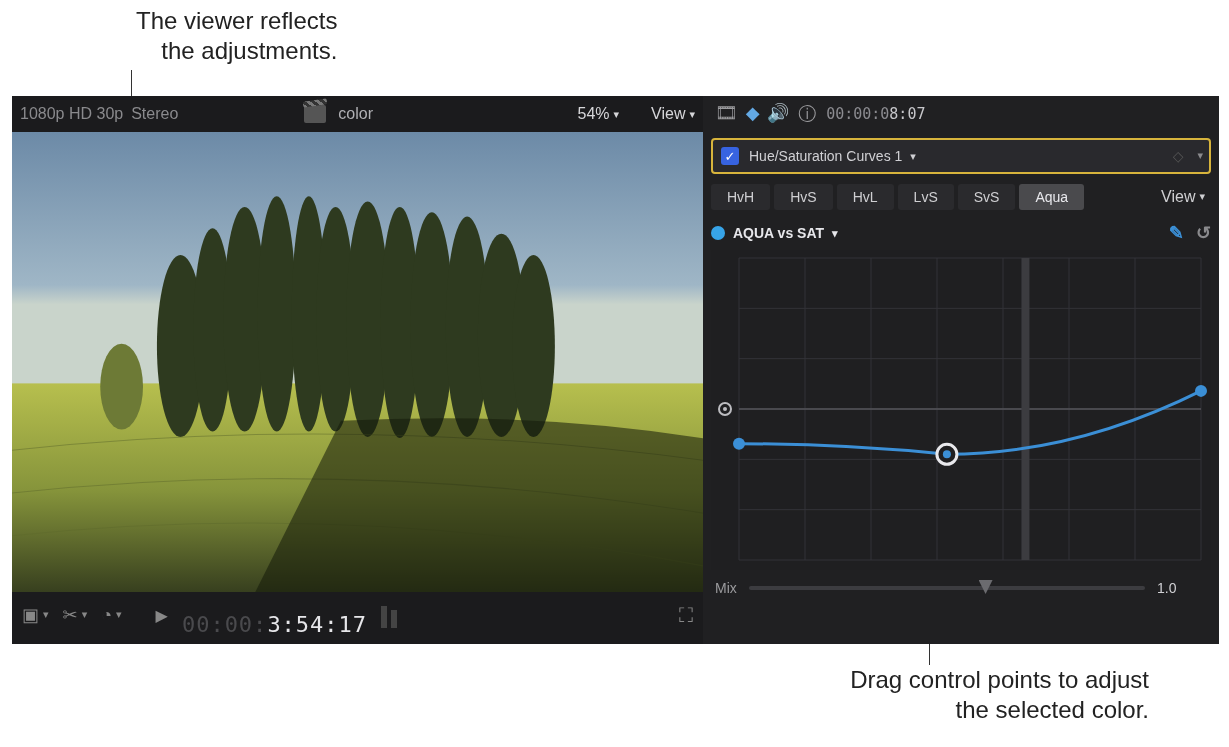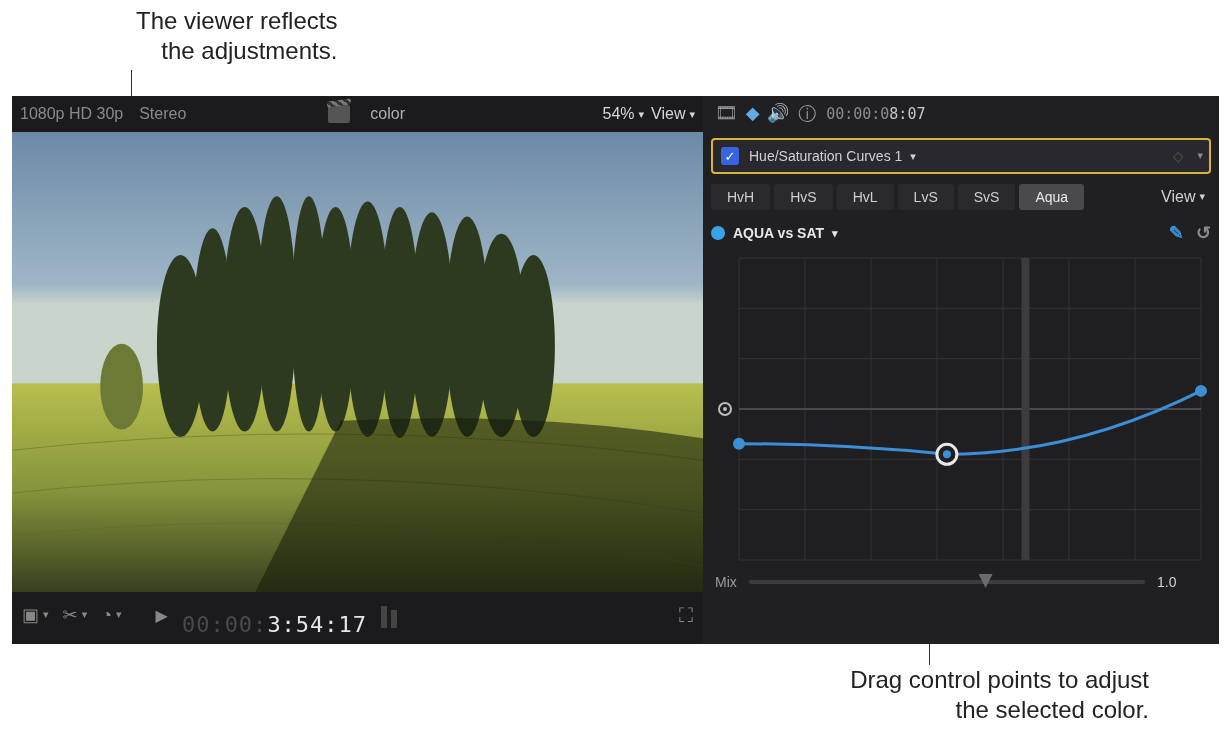--- a/index.html
+++ b/index.html
@@ -47,22 +47,22 @@
   }
   .viewer-topbar {
     height: 36px;
     display: flex;
     align-items: center;
     padding: 0 8px;
     font-size: 16px;
     color: #8a8a8d;
     gap: 8px;
   }
-  .viewer-topbar .left { display:flex; align-items:flex-start; gap:16px; flex:1; }
-  .viewer-topbar .right { display:flex; align-items:flex-start; gap:7px; }
+  .viewer-topbar .left { display:flex; align-items:flex-start; gap:8px; flex:1; }
+  .viewer-topbar .right { display:flex; align-items:flex-start; gap:32px; }
   .slate-icon {
     width: 22px; height: 18px;
     background: #555;
     border-radius: 2px;
     position: relative;
     display:inline-block;
     margin-right:4px;
   }
   .slate-icon::before{
     content:"";
@@ -200,21 +200,21 @@
 
   .curve-area{
     position:relative;
     margin: 6px 8px 0 8px;
     height: 320px;
     background:#1f1f21;
     border-radius:2px;
   }
 
   .mix-row{
-    margin: 4px 12px 0 12px;
+    margin: 10px 12px 0 12px;
     display:flex;
     align-items:center;
     gap:12px;
     color:#9a9a9d;
   }
   .mix-track{
     flex:1;
     height:4px;
     background:#3c3c40;
     position:relative;

